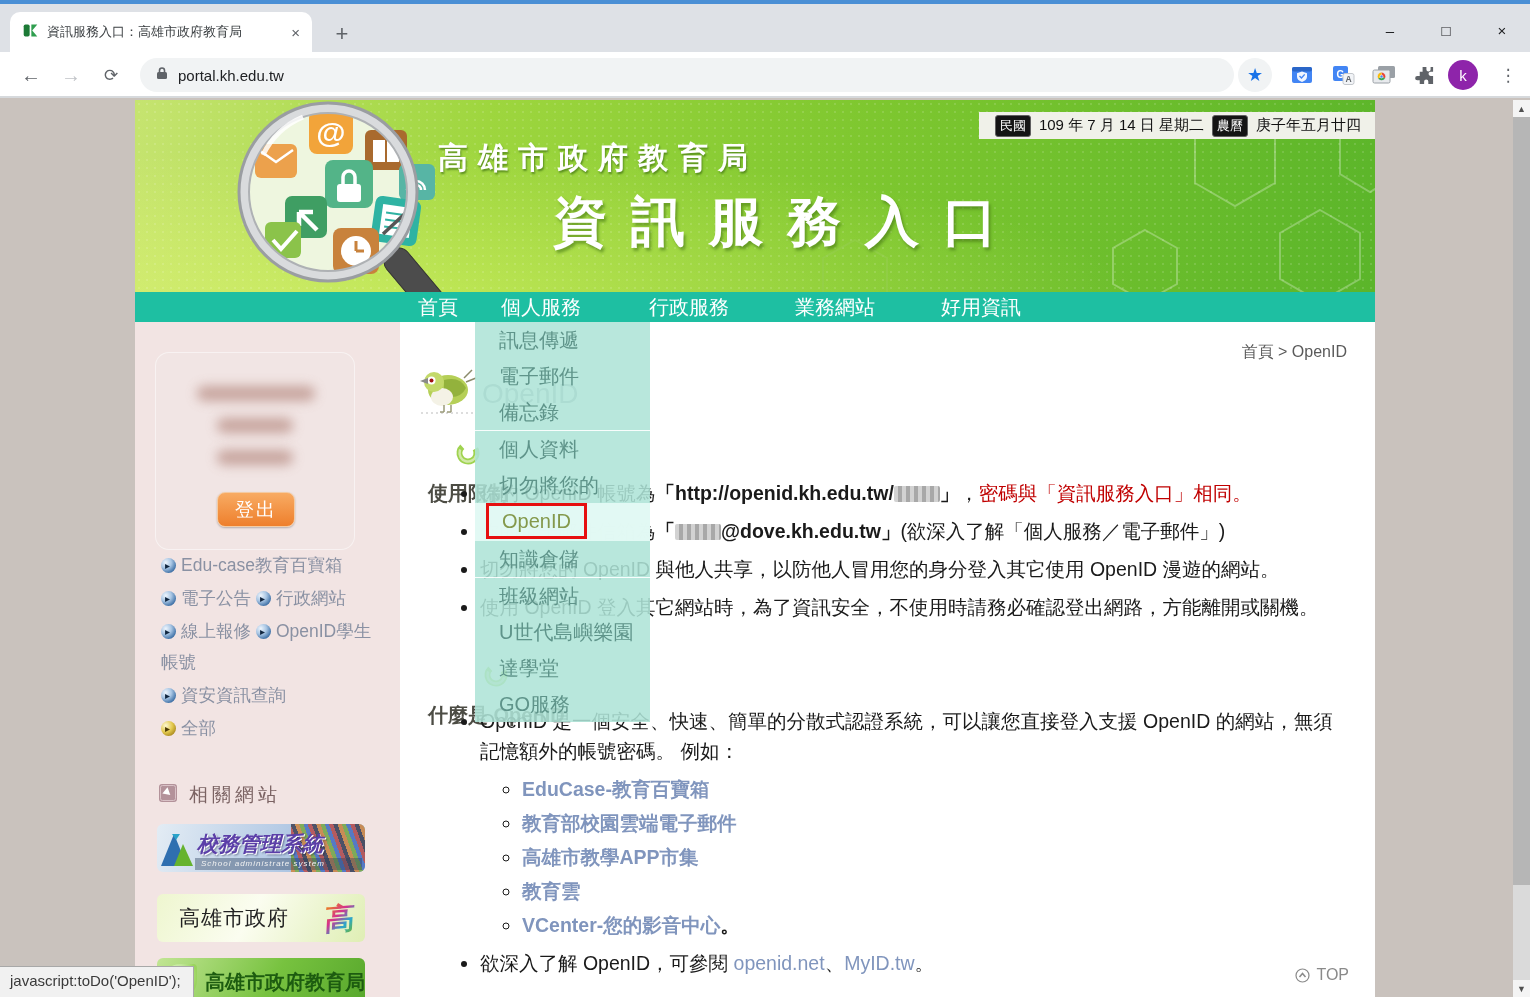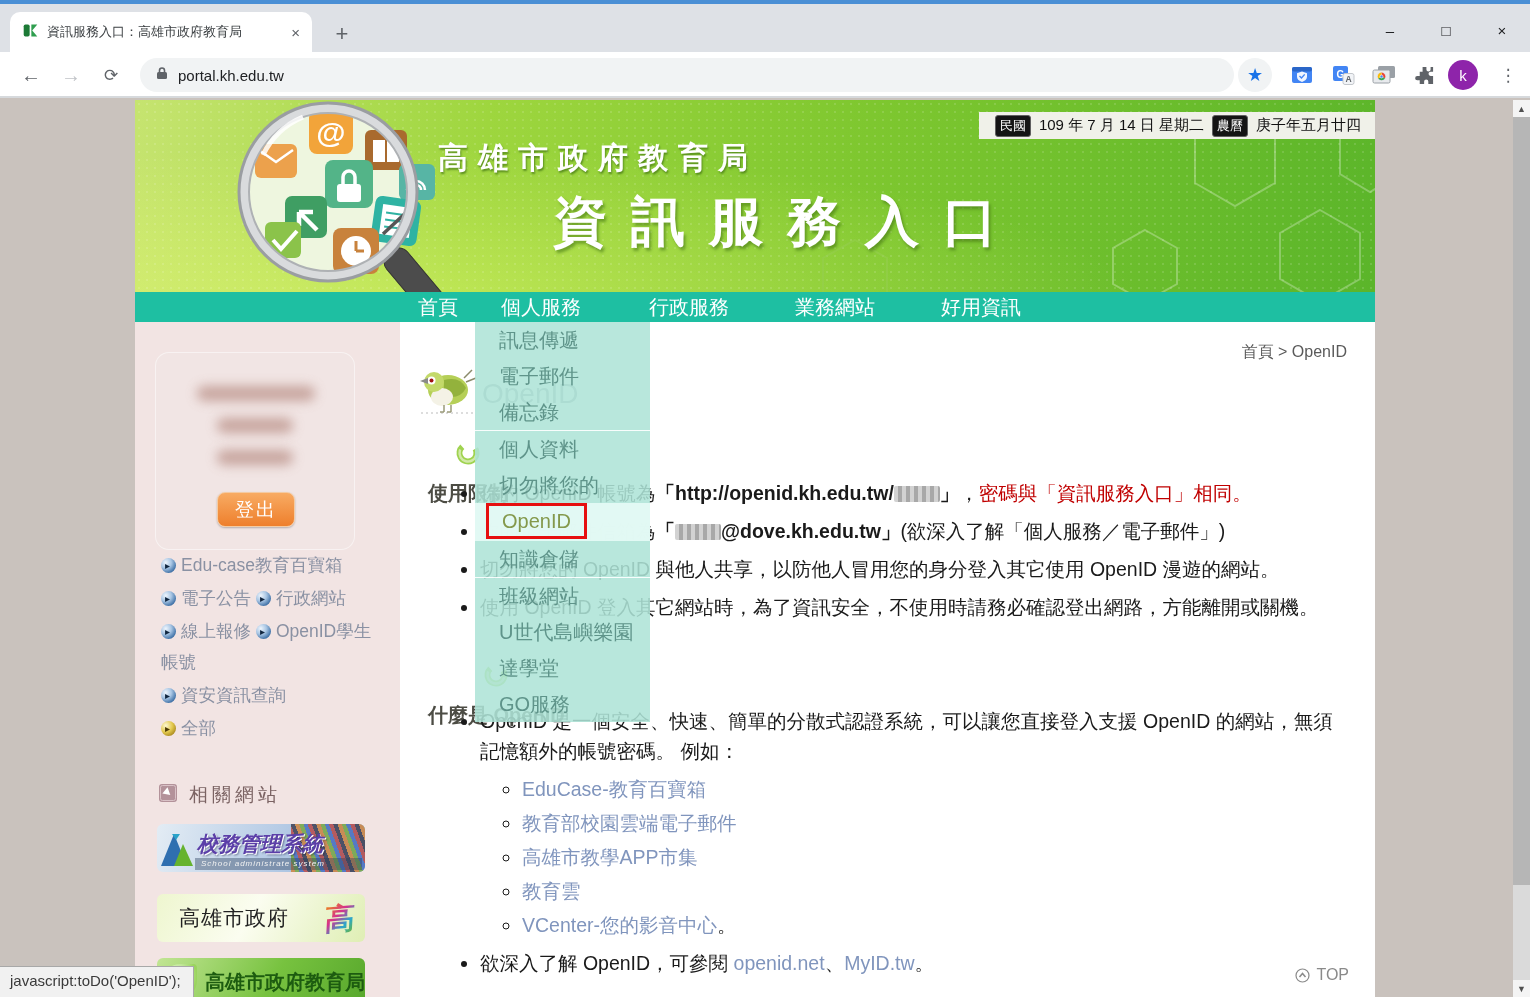--- a/index.html
+++ b/index.html
@@ -104,21 +104,21 @@
   .bird{position:absolute;left:20px;top:42px;}
   .page-title{position:absolute;left:82px;top:56px;font-size:28px;color:#a2a8ae;}
   .sect{position:absolute;left:28px;display:flex;align-items:center;gap:10px;flex-direction:column;}
   #sect1{top:118px;} #sect2{top:340px;}
   .sect-label{font-size:20px;font-weight:bold;color:#4c4c44;}
   .mul{position:absolute;left:58px;width:880px;font-size:19.5px;line-height:30px;color:#1a1a1a;}
   #list1{top:156px;} #list2{top:384px;}
   .mul ul{list-style:disc;padding-left:22px;}
   .mul li{margin-bottom:8px;}
   .mul ul ul{list-style:circle;padding-left:42px;margin-top:8px;}
-  .mul ul ul li{margin-bottom:4px;}
+  .mul ul ul li{margin-bottom:4px;font-weight:bold;}
   .bold{font-weight:bold;}
   .red{color:#c00000;}
   a.plink{color:#8095bd;text-decoration:none;}
   .blurbox{display:inline-block;width:46px;height:16px;vertical-align:-2px;border-radius:2px;
      background:repeating-linear-gradient(90deg,#d2d2d2 0 4px,#a8a8a8 4px 8px),
                 repeating-linear-gradient(0deg,rgba(255,255,255,.5) 0 4px,rgba(120,120,120,.4) 4px 8px);}
   .top-link{position:absolute;right:26px;top:644px;color:#8a8a8a;font-size:16px;display:flex;gap:6px;align-items:center;}
 
   
   .dropdown{position:absolute;left:475px;top:322px;width:175px;background:rgba(173,227,215,.87);z-index:40;}

